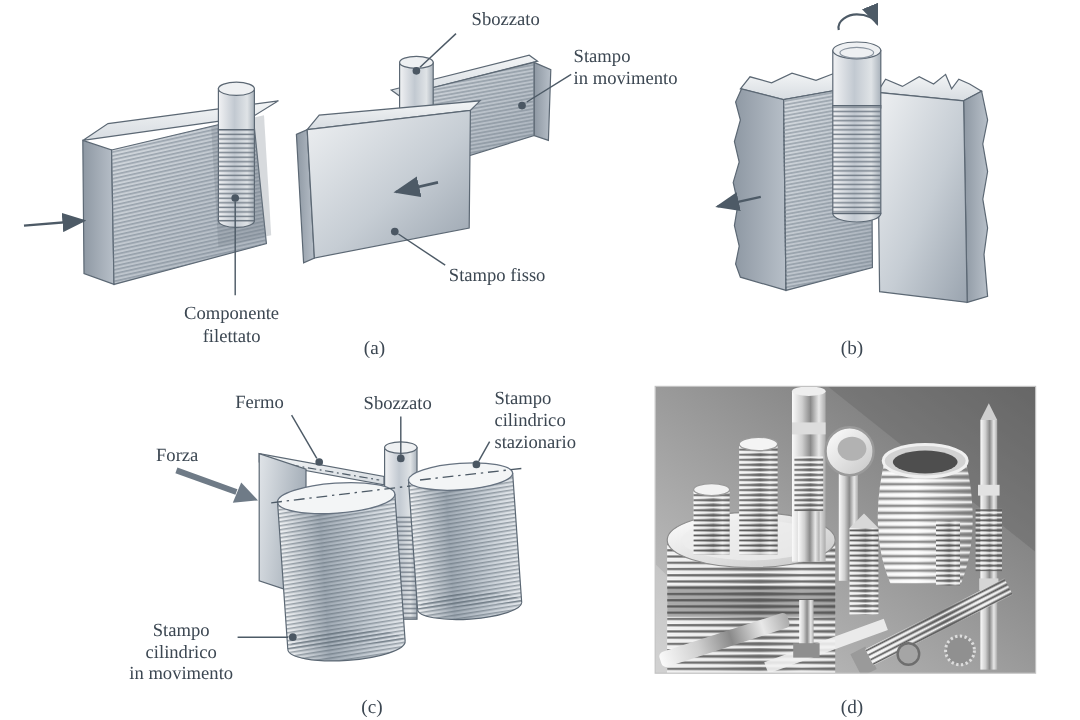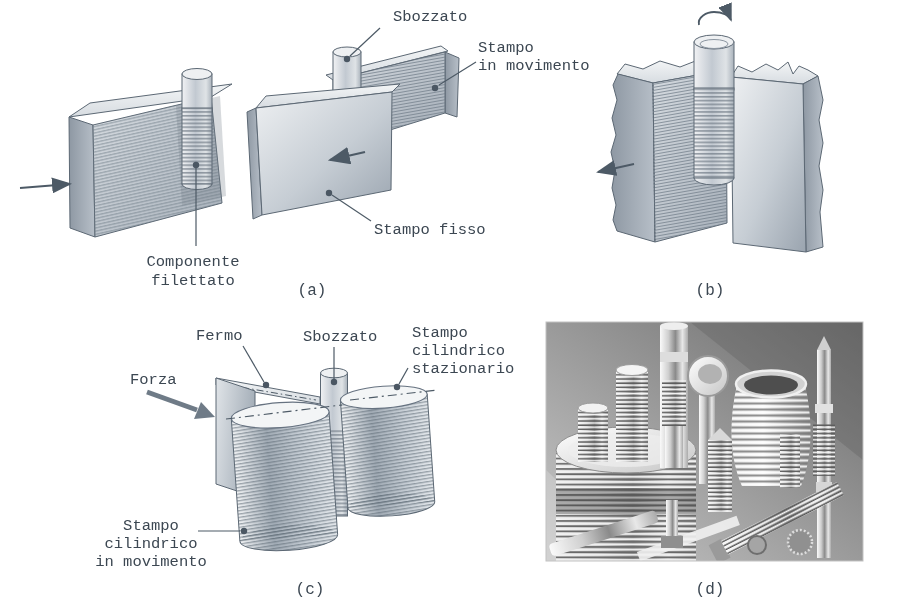--- a/index.html
+++ b/index.html
@@ -1,17 +1,17 @@
 <!DOCTYPE html>
 <html><head>
 <meta charset="utf-8">
 <style>
   html,body{margin:0;padding:0;background:#ffffff;}
   .figure{position:relative;width:900px;height:600px;background:#ffffff;overflow:hidden;
-          font-family:Liberation Mono, monospace;}
+          font-family:Liberation Serif, serif;}
   svg{display:block;}
   .lbl{font-size:15.5px;fill:#3c4752;}
   .cap{font-size:16px;fill:#3c4752;}
   .leader{stroke:#4d5a66;stroke-width:1.2;fill:none;}
   .dot{fill:#4b5763;}
   .edge{stroke:#5c6874;stroke-width:1;fill:none;}
 </style>
 </head>
 <body>
 

